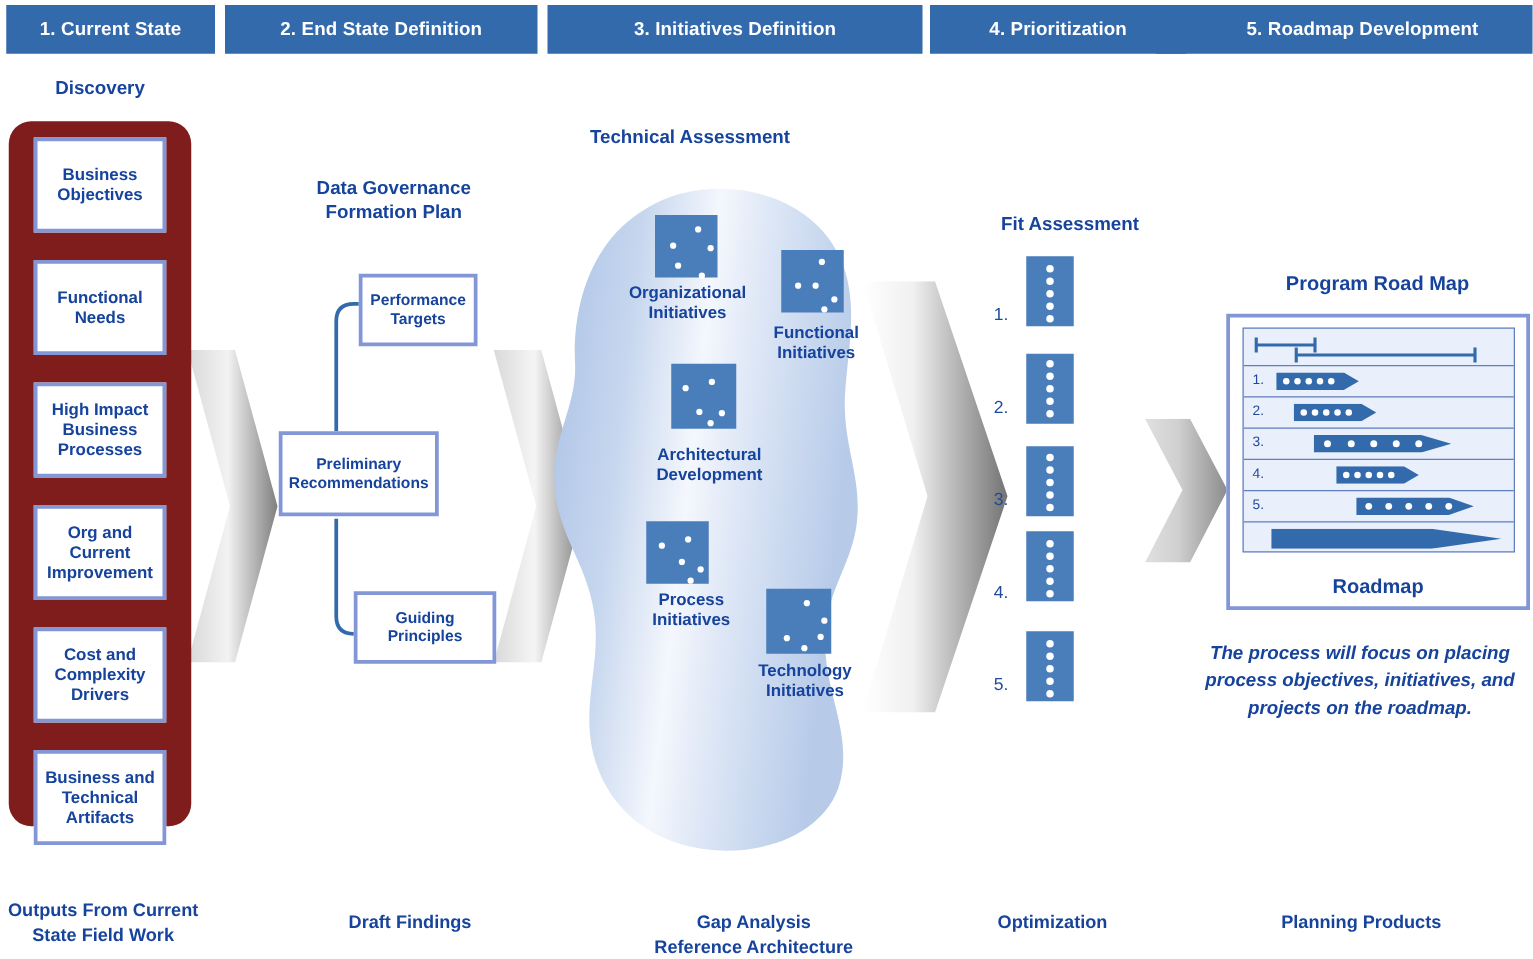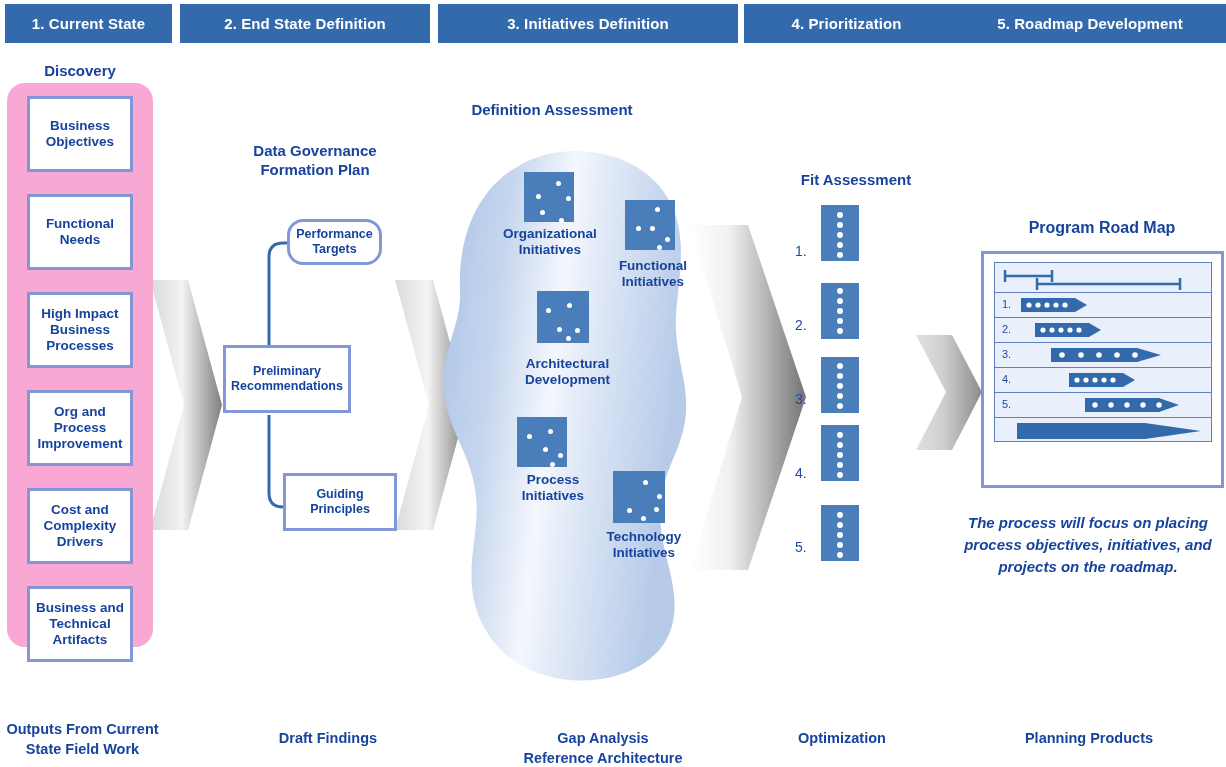--- a/index.html
+++ b/index.html
@@ -41,22 +41,22 @@
   .footer-label {
     position: absolute;
     font-size: 14.5px; font-weight: bold;
     color: #16439c;
     text-align: center;
     line-height: 20px;
   }
 
   
   #discovery-panel {
-    left: 7px; top: 83px; width: 146px; height: 564px;
-    background: #f9a8d4;
+    left: 7px; top: 97px; width: 146px; height: 564px;
+    background: #7f1d1d;
     border-radius: 18px;
   }
   .disc-box {
     position: absolute;
     left: 20px; width: 106px;
     background: #ffffff;
     border: 3px solid #8396d6;
     box-sizing: border-box;
     display: flex; align-items: center; justify-content: center;
     text-align: center;
@@ -214,21 +214,21 @@
     <span style="white-space:pre-line;">Functional
 Needs</span>
   </div>
   <div class="disc-box" style="top:209px;height:76px;">
     <span style="white-space:pre-line;">High Impact
 Business
 Processes</span>
   </div>
   <div class="disc-box" style="top:307px;height:76px;">
     <span style="white-space:pre-line;">Org and
-Process
+Current
 Improvement</span>
   </div>
   <div class="disc-box" style="top:503px;height:76px;">
     <span style="white-space:pre-line;">Business and
 Technical
 Artifacts</span>
   </div>
   <div class="disc-box" style="top:405px;height:76px;">
     <span style="white-space:pre-line;">Cost and
 Complexity
@@ -241,34 +241,34 @@
 
 <svg class="abs" style="left:215px;top:210px;" width="200" height="330">
 
   <path d="M 54 200 L 54 47 Q 54 33 68 33 L 80 33" fill="none" stroke="#336aac" stroke-width="3"></path>
   <polygon points="78,25 96,33 78,41" fill="#336aac"></polygon>
 
   <path d="M 54 205 L 54 283 Q 54 297 68 297 L 80 297" fill="none" stroke="#336aac" stroke-width="3"></path>
   <polygon points="78,289 96,297 78,305" fill="#336aac"></polygon>
 </svg>
 
-<div class="gov-box" style="left:287px;top:219px;width:95px;height:46px;border-radius:16px;">
+<div class="gov-box" style="left:287px;top:219px;width:95px;height:58px;">
   <span style="white-space:pre-line;">Performance
 Targets</span>
 </div>
 <div class="gov-box" style="left:223px;top:345px;width:128px;height:68px;">
   <span style="white-space:pre-line;">Preliminary
 Recommendations</span>
 </div>
 <div class="gov-box" style="left:283px;top:473px;width:114px;height:58px;">
   <span style="white-space:pre-line;">Guiding
 Principles</span>
 </div>
 
-<div class="col-title" style="left:432px;top:100px;width:240px;">Definition Assessment</div>
+<div class="col-title" style="left:432px;top:100px;width:240px;">Technical Assessment</div>
 
 <svg class="abs" id="blob-wrap" width="330" height="580" viewBox="0 0 330 580">
   <defs>
     <linearGradient id="blobg" x1="0" y1="0" x2="1" y2="0.25">
       <stop offset="0%" stop-color="#aac2e6"></stop>
       <stop offset="28%" stop-color="#c6d6ee"></stop>
       <stop offset="52%" stop-color="#f4f7fd"></stop>
       <stop offset="70%" stop-color="#dbe5f5"></stop>
       <stop offset="100%" stop-color="#b7cbe9"></stop>
     </linearGradient>
@@ -463,20 +463,21 @@
         <circle cx="74" cy="7" r="2.7" fill="#fff"></circle>
       </svg>
     </div>
 
     <div class="rm-row" style="top:155px;height:25px;border-bottom:none;">
       <svg class="rm-arrow" style="left:22px;margin-top:-8px;" width="186" height="16">
         <polygon points="0,0 128,0 184,8 128,16 0,16" fill="#336aac"></polygon>
       </svg>
     </div>
   </div>
+  <div class="roadmap-caption">Roadmap</div>
 </div>
 
 <div id="roadmap-note">The process will focus on placing process objectives, initiatives, and projects on the roadmap.</div>
 
 <div class="footer-label" style="left:0px;top:719px;width:165px;white-space:pre-line;">Outputs From Current
 State Field Work</div>
 <div class="footer-label" style="left:222px;top:728px;width:212px;">Draft Findings</div>
 <div class="footer-label" style="left:497px;top:728px;width:212px;white-space:pre-line;">Gap Analysis
 Reference Architecture</div>
 <div class="footer-label" style="left:748px;top:728px;width:188px;">Optimization</div>

